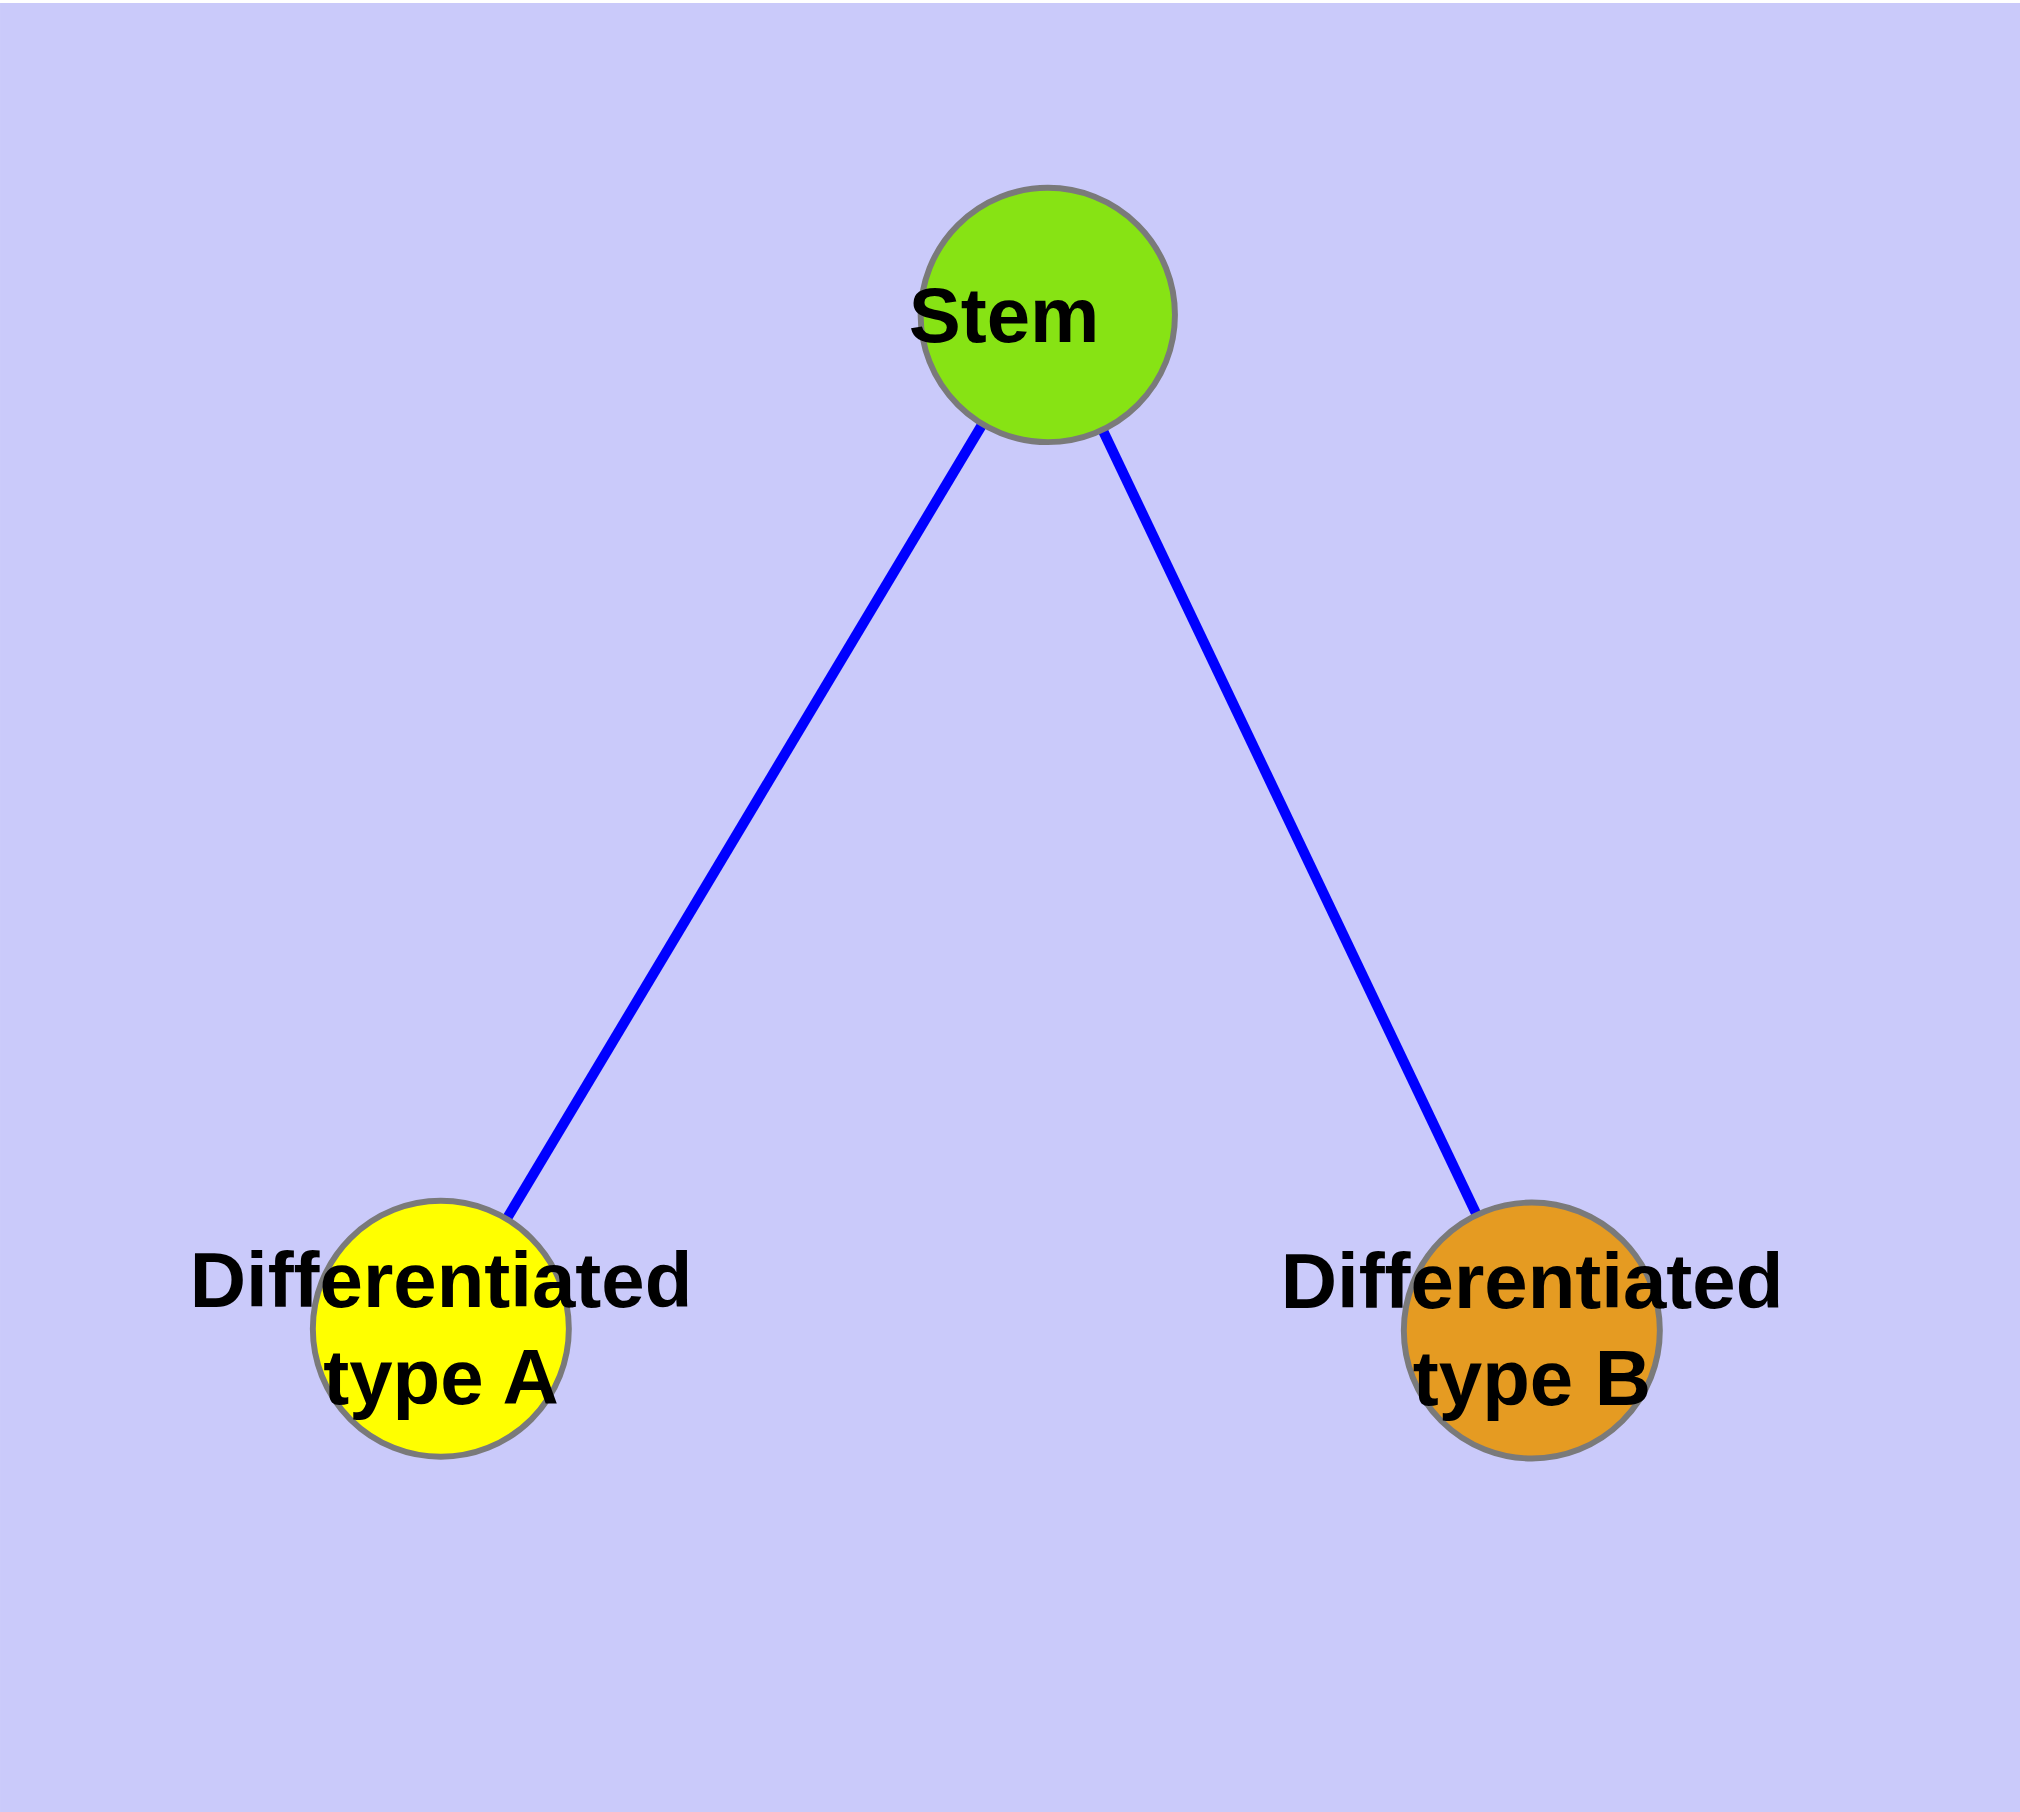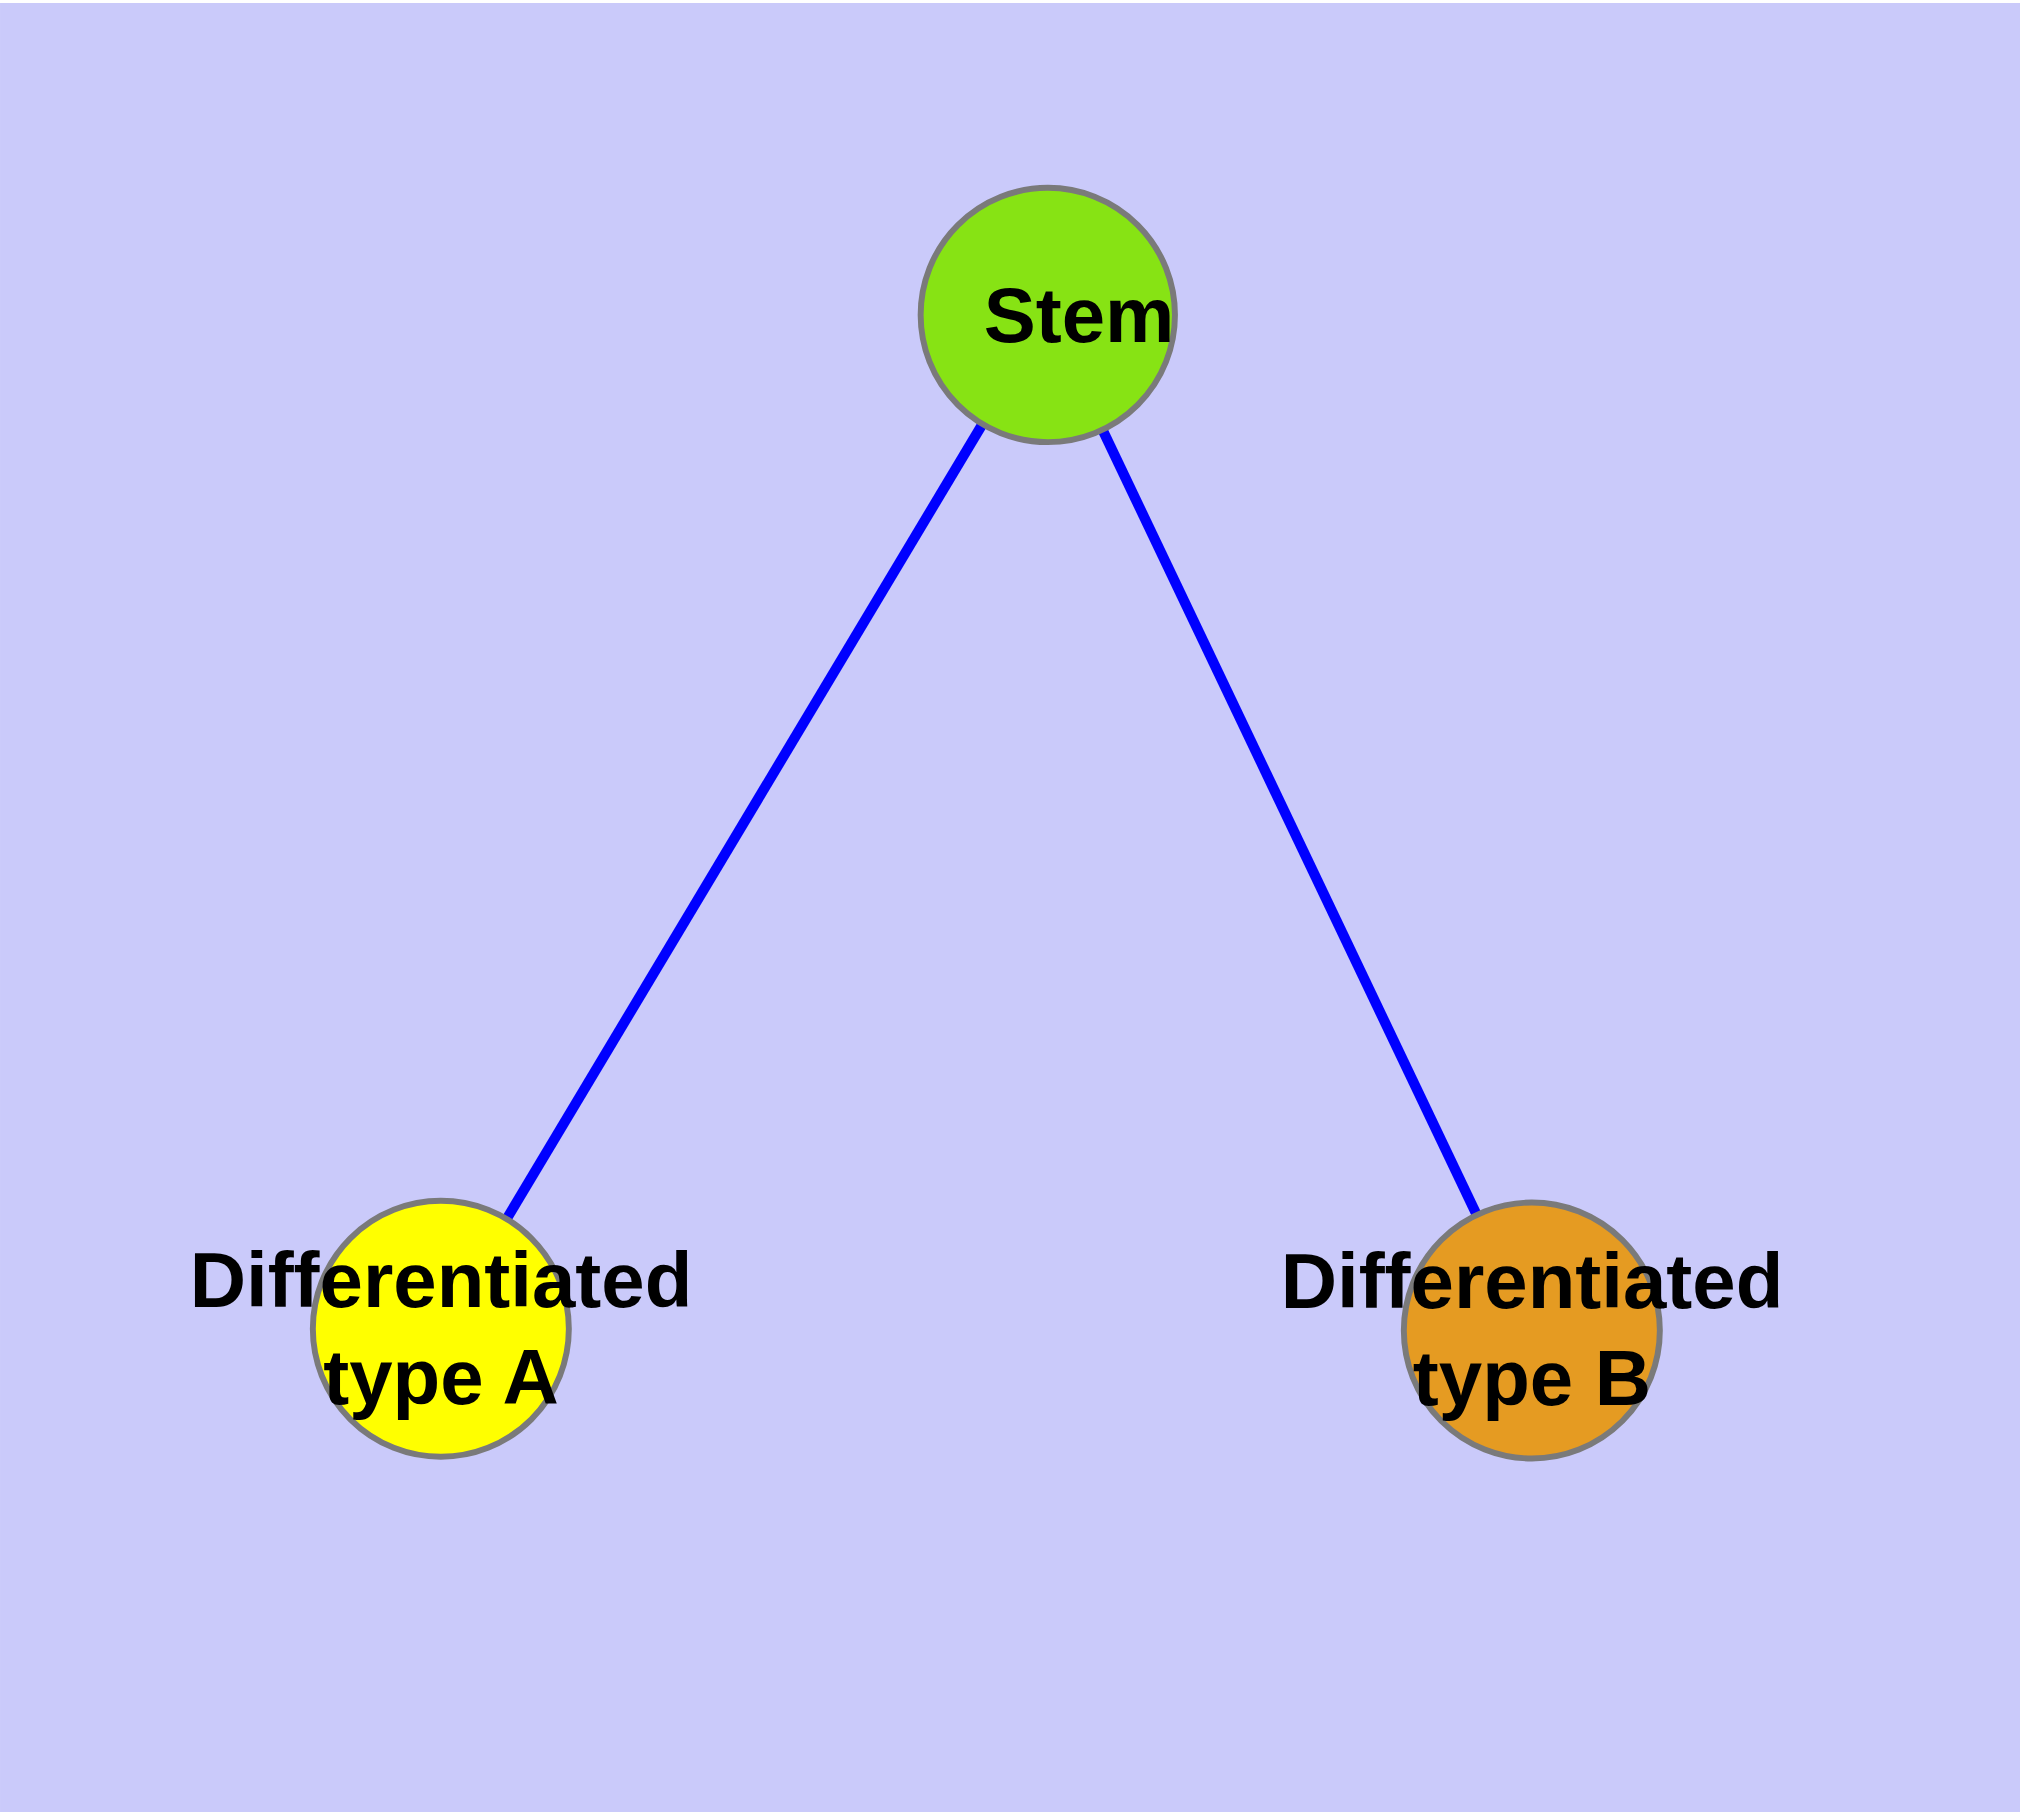--- a/index.html
+++ b/index.html
@@ -46,19 +46,19 @@
     <rect x="0" y="0" width="2384" height="2134" fill="#cacafa"></rect>
 
     <line x1="1236" y1="368" x2="520" y2="1564" stroke="#0000ff" stroke-width="12"></line>
     <line x1="1236" y1="368" x2="1807" y2="1566" stroke="#0000ff" stroke-width="12"></line>
 
     <circle cx="1236" cy="368" r="150" fill="#87e314" stroke="#7a7a7a" stroke-width="7"></circle>
     <circle cx="520" cy="1564" r="151" fill="#ffff00" stroke="#7a7a7a" stroke-width="7"></circle>
     <circle cx="1807" cy="1566" r="151" fill="#e59b22" stroke="#7a7a7a" stroke-width="7"></circle>
   </svg>
 
-  <div class="node-label" style="left: 1079px; top: 312px;">Stem</div>
+  <div class="node-label" style="left: 1004px; top: 312px;">Stem</div>
   <div class="node-label" style="left: 441px; top: 1326px;">Differentiated
 type A</div>
   <div class="node-label" style="left: 1532px; top: 1327px;">Differentiated
 type B</div>
 </div>
 
 
 </body></html>

